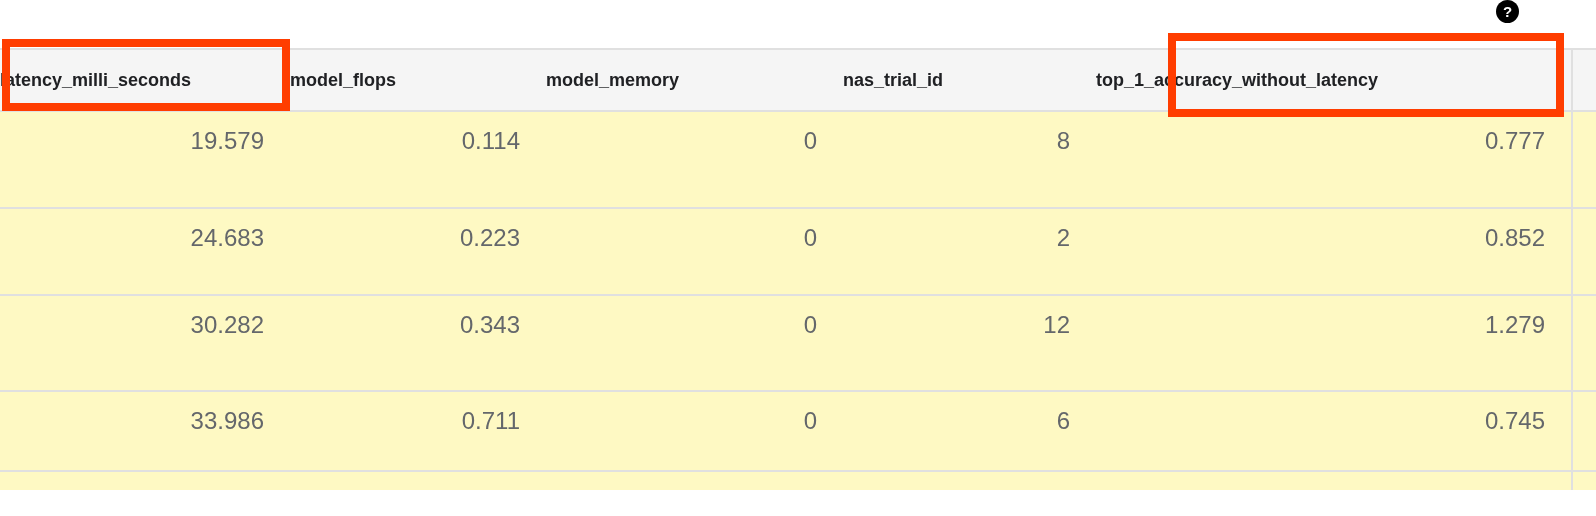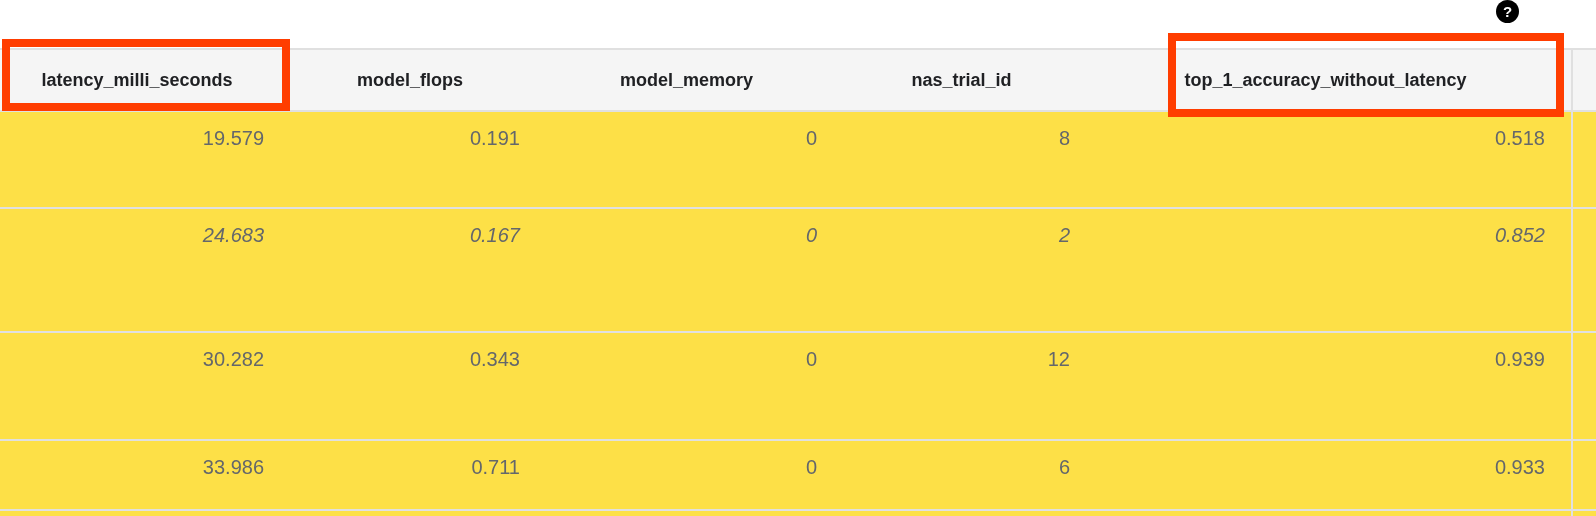--- a/index.html
+++ b/index.html
@@ -51,39 +51,39 @@
   col.c5{width:476px;}
   col.c6{width:24px;}
   thead th{
     height:62px;
     background:var(--header-bg);
     border-top:2px solid var(--border);
     border-bottom:2px solid var(--border);
     font-size:18px;
     font-weight:bold;
     color:var(--header-text);
-    text-align:center;
+    text-align:left;
     padding:0 16px 0 0;
     white-space:nowrap;
     vertical-align:middle;
   }
   tbody td{
-    font-size:20px;
+    font-size:24px;
     color:var(--cell-text);
     text-align:right;
     vertical-align:top;
     padding:15px 26px 0 0;
     border-bottom:2px solid var(--border);
     white-space:nowrap;
-    background:#fde047;
+    background:#fef9c3;
   }
   tbody tr:nth-child(1) td{height:97px;}
-  tbody tr:nth-child(2) td{height:124px;font-style:italic;}
-  tbody tr:nth-child(3) td{height:108px;}
-  tbody tr:nth-child(4) td{height:70px;}
+  tbody tr:nth-child(2) td{height:87px;}
+  tbody tr:nth-child(3) td{height:96px;}
+  tbody tr:nth-child(4) td{height:80px;}
   tbody tr.partial td{
     height:19px;
     border-bottom:none;
     padding:0;
   }
   th.filler,td.filler{
     border-left:2px solid var(--border);
     padding:0;
   }
   .highlight-box{
@@ -127,48 +127,48 @@
           <th>model_flops</th>
           <th>model_memory</th>
           <th>nas_trial_id</th>
           <th>top_1_accuracy_without_latency</th>
           <th class="filler"></th>
         </tr>
     </thead>
     <tbody>
         <tr>
           <td>19.579</td>
-          <td>0.191</td>
+          <td>0.114</td>
           <td>0</td>
           <td>8</td>
-          <td>0.518</td>
+          <td>0.777</td>
           <td class="filler"></td>
         </tr>
         <tr>
           <td>24.683</td>
-          <td>0.167</td>
+          <td>0.223</td>
           <td>0</td>
           <td>2</td>
           <td>0.852</td>
           <td class="filler"></td>
         </tr>
         <tr>
           <td>30.282</td>
           <td>0.343</td>
           <td>0</td>
           <td>12</td>
-          <td>0.939</td>
+          <td>1.279</td>
           <td class="filler"></td>
         </tr>
         <tr>
           <td>33.986</td>
           <td>0.711</td>
           <td>0</td>
           <td>6</td>
-          <td>0.933</td>
+          <td>0.745</td>
           <td class="filler"></td>
         </tr>
         <tr class="partial">
           <td></td>
           <td></td>
           <td></td>
           <td></td>
           <td></td>
           <td class="filler"></td>
         </tr>

